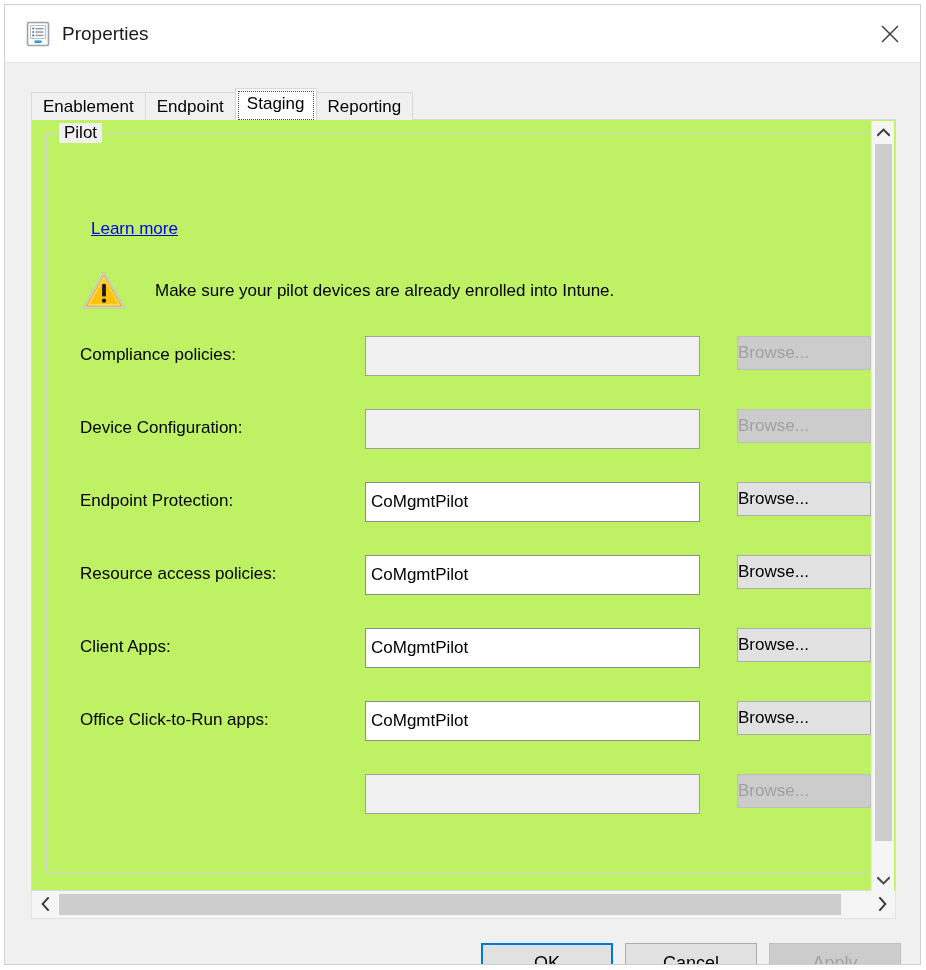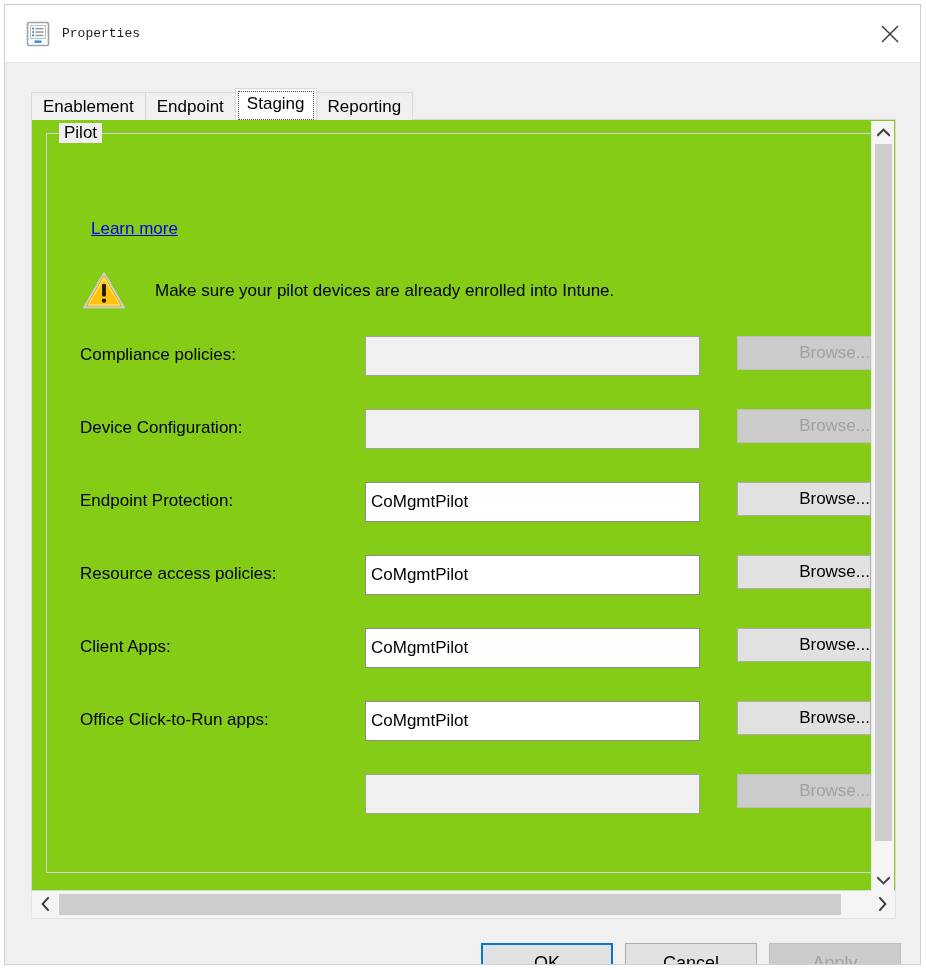--- a/index.html
+++ b/index.html
@@ -41,25 +41,24 @@
     position: absolute;
     left: 20px;
     top: 16px;
     width: 26px;
     height: 26px;
   }
   .title-text {
     position: absolute;
     left: 57px;
     top: 16px;
-    font-size: 13px;
+    font-size: 19px;
     color: #1b1b1b;
     line-height: 26px;
     white-space: nowrap;
-    font-family: Liberation Mono, monospace;
   }
   .close-btn {
     position: absolute;
     right: 0;
     top: 0;
     width: 60px;
     height: 57px;
     display: flex;
     align-items: center;
     justify-content: center;
@@ -117,21 +116,21 @@
     pointer-events: none;
   }
 
   
   .tabpage {
     position: absolute;
     left: 26px;
     top: 56px;
     width: 865px;
     height: 772px;
-    background: #84cc16;
+    background: #bef264;
     border: 1px solid #d9d9d9;
     box-sizing: border-box;
   }
 
   
   .viewport {
     position: absolute;
     left: 1px;
     top: 1px;
     width: 839px;
@@ -253,21 +252,21 @@
     top: 6px;
     width: 134px;
     height: 34px;
     box-sizing: border-box;
     background: #e1e1e1;
     border: 1px solid #adadad;
     font-family: "Liberation Sans", sans-serif;
     font-size: 17px;
     color: #000;
     line-height: 32px;
-    text-align: right;
+    text-align: left;
     cursor: default;
     padding: 0;
   }
   .row-browse.disabled {
     background: #cccccc;
     border-color: #bfbfbf;
     color: #a0a0a0;
   }
 
   

